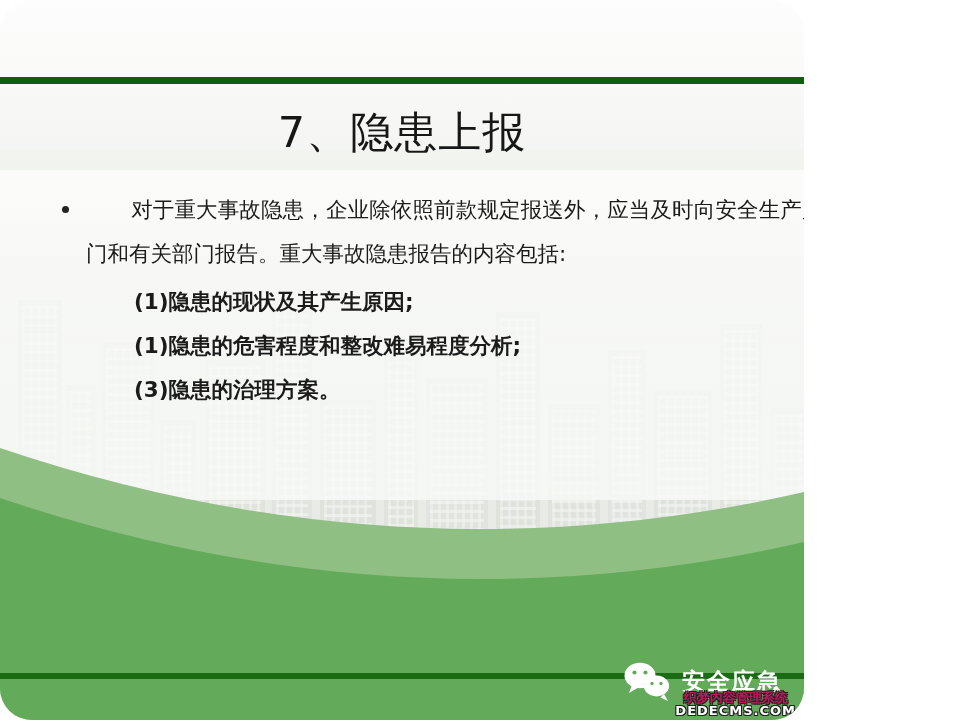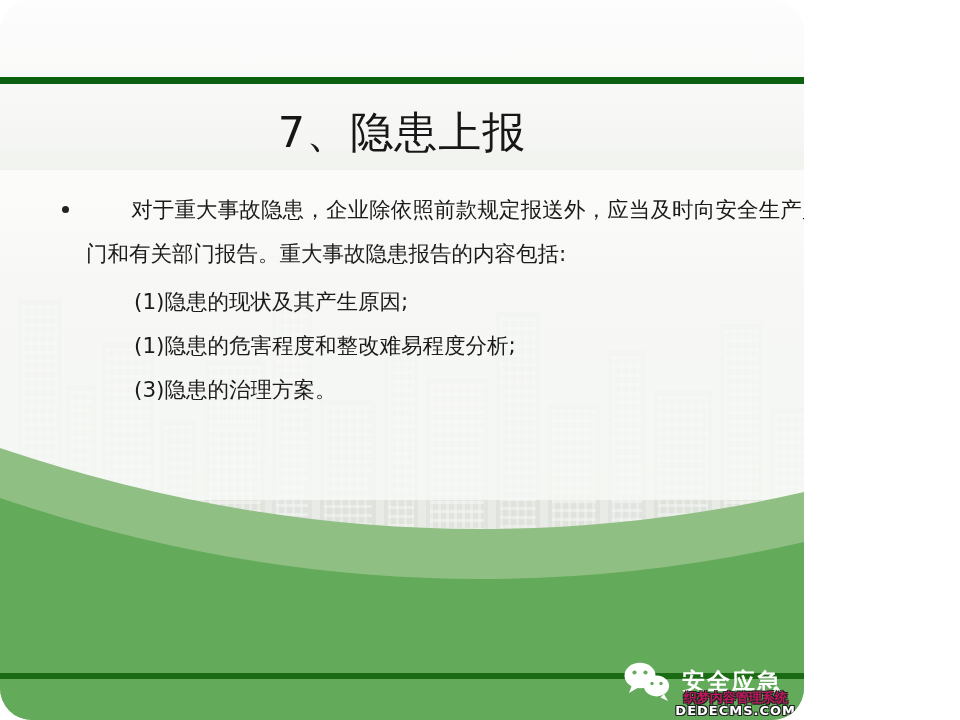--- a/index.html
+++ b/index.html
@@ -115,20 +115,21 @@
   }
   .para .txt {
     display: block;
     text-indent: 2.1em;
   }
   .para2 { margin-top: 10px; }
 
   .numlist {
     margin-top: 2px;
     padding-left: 82px;
+    font-weight: bold;
   }
   .numlist .item {
     font-size: 21.5px;
     line-height: 44px;
     color: #1b1b1b;
     white-space: nowrap;
   }
 
   
   .bottom-art {

